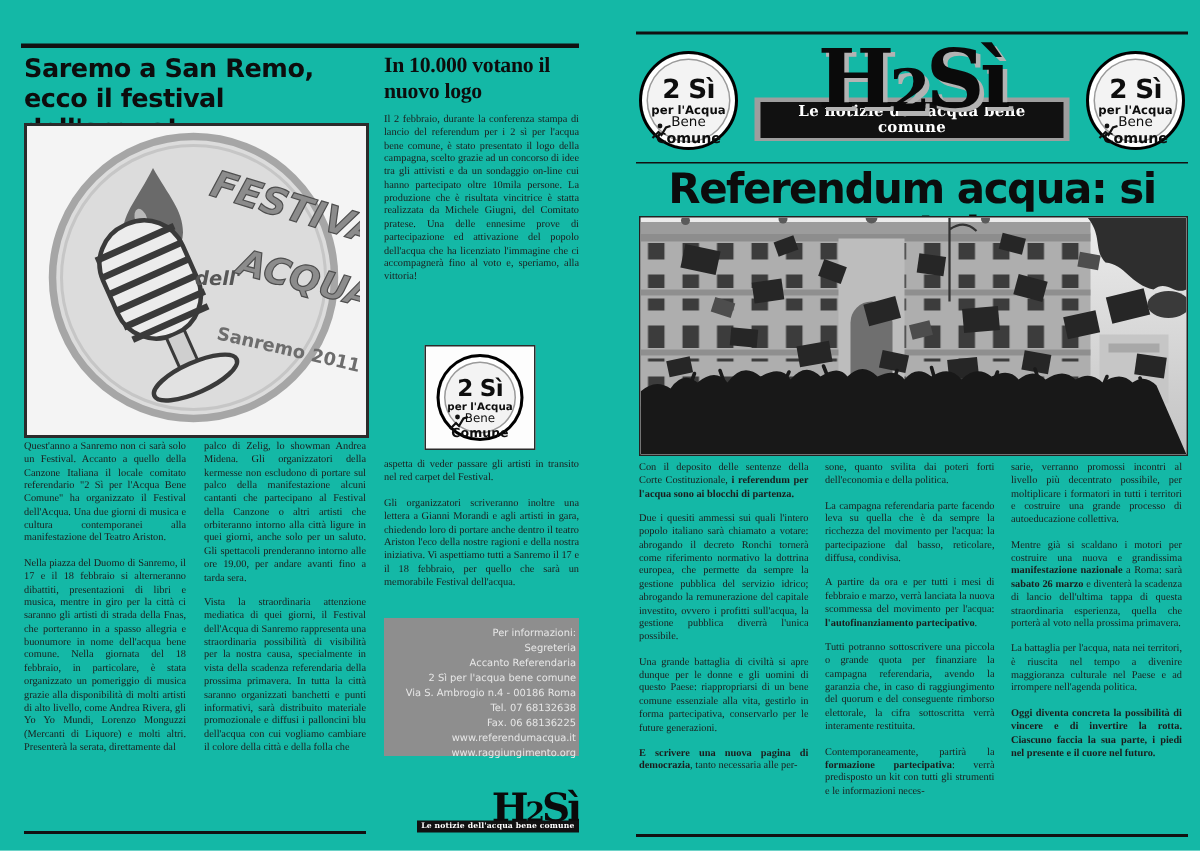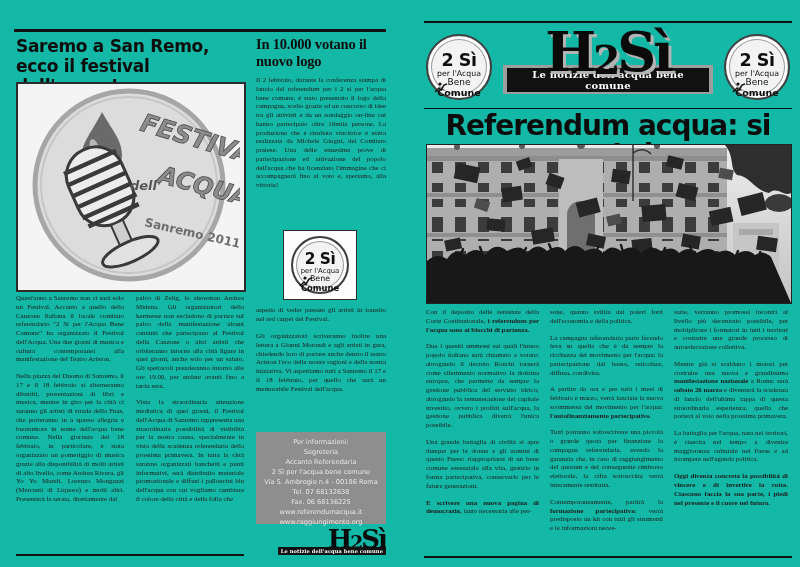--- a/index.html
+++ b/index.html
@@ -38,48 +38,48 @@
   }
   .l3-p1 { position:absolute; top:44px; left:0; width:130px; height:150px; overflow:hidden; }
   .logo-box {
     position:absolute; top:198px; left:27px; width:72px; height:68px;
     border:1.5px solid #2b2b2b; background:#fdfdfd;
     display:flex; align-items:center; justify-content:center;
   }
   .l3-p2 { position:absolute; top:274px; left:0; width:130px; }
   .l3-p3 { position:absolute; top:300px; left:0; width:130px; height:96px; overflow:hidden; }
   .info-box {
-    position:absolute; top:400px; left:0; width:130px; height:92px;
-    background:#8e8e8e; color:#e7e7e7; text-align:center;
+    position:absolute; top:380px; left:0; width:130px; height:92px;
+    background:#8e8e8e; color:#e7e7e7; text-align:right;
     font-family:"DejaVu Sans", sans-serif; font-size:6.6px; line-height:1.52;
     padding:5px 2px; box-sizing:border-box;
   }
   .mini-mast { position:absolute; top:496px; right:0; width:112px; text-align:right; }
   .mini-word {
     font-family:"DejaVu Serif", serif; font-weight:bold; font-size:26px;
     line-height:0.85; letter-spacing:-2px; color:#0a0a0a; position:relative; z-index:1;
   }
   .mini-word .two { font-size:0.72em; position:relative; top:0.08em; }
   .mini-tag {
     background:#111; color:#fff; font-family:"DejaVu Serif", serif; font-weight:bold;
     font-size:5.1px; padding:1px 3px; width:fit-content; margin-left:auto; margin-top:-3px;
     position:relative; z-index:2; letter-spacing:0.1px;
   }
 
   
   .badge {
     position:relative; width:66px; height:66px; border-radius:50%;
-    background:#f3f3f3; border:2px solid #404040; box-sizing:border-box;
+    background:#f3f3f3; border:2px solid #000000; box-sizing:border-box;
     box-shadow: inset 0 0 0 3px #ffffff, inset 0 0 0 4px #9a9a9a;
     font-family:"DejaVu Sans", sans-serif; color:#0d0d0d; text-align:center;
     font-size:10px;
   }
   .badge-sm { width:58px; height:58px; font-size:8.8px; }
   .badge .l1 { font-weight:bold; font-size:1.75em; line-height:1; padding-top:0.9em; letter-spacing:-0.5px; }
-  .badge .l2 { font-weight:normal; font-size:0.78em; line-height:1.05; margin-top:1px; }
+  .badge .l2 { font-weight:bold; font-size:0.78em; line-height:1.05; margin-top:1px; }
   .badge .l3 { font-weight:normal; font-size:0.9em;  line-height:1.05;text-align:center; }
   .badge .l4 { font-weight:bold; font-size:0.95em; line-height:1.05; }
   .badge .figure { position:absolute; left:6px; bottom:5px; }
 
   
   .r-badge-left  { position:absolute; top:26px; left:2px; }
   .r-badge-right { position:absolute; top:26px; right:2px; }
   .masthead { position:absolute; top:20px; left:79px; width:210px; text-align:center; }
   .mast-word {
     font-family:"DejaVu Serif", serif; font-weight:bold; font-size:54px;

